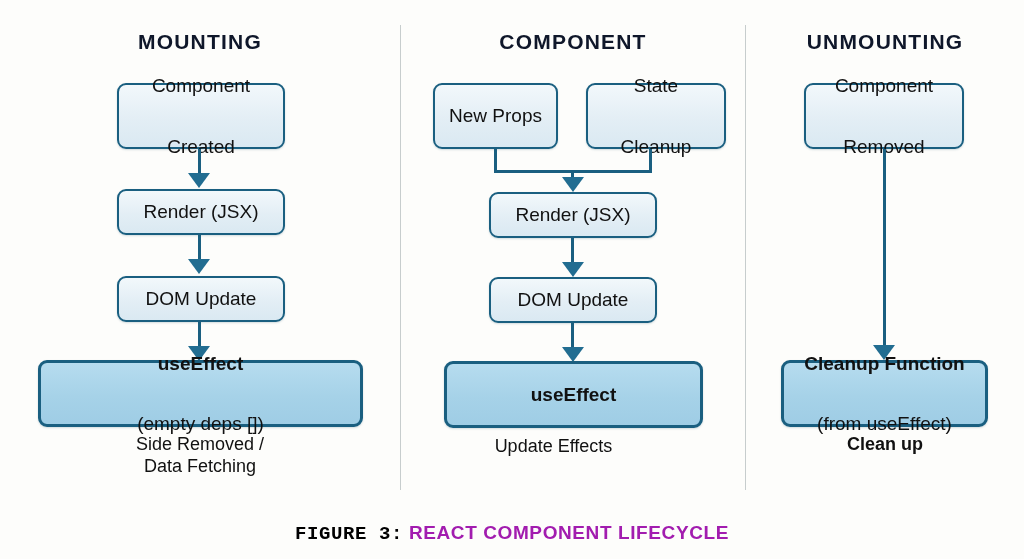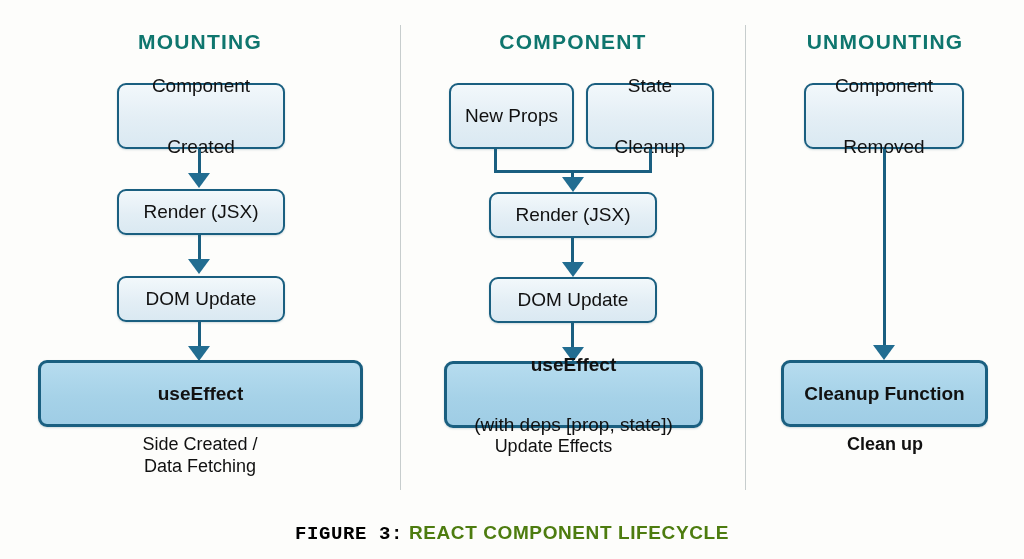--- a/index.html
+++ b/index.html
@@ -28,21 +28,21 @@
   #divider-1 { left: 400px; }
   #divider-2 { left: 745px; }
 
   
   .col-heading {
     position: absolute;
     text-align: center;
     font-size: 21px;
     font-weight: bold;
     letter-spacing: 1.2px;
-    color: #0f766e;
+    color: #0f172a;
     white-space: nowrap;
   }
 
   
   .node {
     position: absolute;
     box-sizing: border-box;
     border: 2.5px solid #1a5f80;
     border-radius: 9px;
     background: linear-gradient(180deg, #f2f8fb 0%, #e3eef5 55%, #dae9f2 100%);
@@ -99,21 +99,21 @@
     position: absolute;
     left: 0;
     right: 0;
     top: 522px;
     text-align: center;
     font-size: 19px;
     font-weight: bold;
     letter-spacing: 0.6px;
   }
   #figure-caption .fignum { color: #000000; font-family: Liberation Mono, monospace; }
-  #figure-caption .figtitle { color: #4d7c0f; }
+  #figure-caption .figtitle { color: #a21caf; }
 </style>
 </head>
 <body>
 
 <div id="canvas">
 
   <div class="divider" id="divider-1"></div>
   <div class="divider" id="divider-2"></div>
 
   <div class="col-heading" style="left:70px; top:30px; width:260px;">MOUNTING</div>
@@ -135,34 +135,35 @@
 
   <div class="node" style="left:117px; top:276px; width:168px; height:46px;">
     <span class="l1">DOM Update</span>
   </div>
 
   <div class="stem" style="left:198px; top:322px; height:26px;"></div>
   <div class="arrowhead" style="left:188px; top:346px;"></div>
 
   <div class="node accent" style="left:38px; top:360px; width:325px; height:67px;">
     <span class="l1">useEffect</span>
+    <span class="l2">(empty deps [])</span>
   </div>
 
   <div class="subcaption" style="left:60px; top:434px; width:280px;">
-    <span>Side Created /</span>
+    <span>Side Removed /</span>
     <span>Data Fetching</span>
   </div>
 
   <div class="col-heading" style="left:443px; top:30px; width:260px;">COMPONENT</div>
 
-  <div class="node" style="left:433px; top:83px; width:125px; height:66px;margin-left:16px;">
+  <div class="node" style="left:433px; top:83px; width:125px; height:66px;">
     <span class="l1">New Props</span>
   </div>
 
-  <div class="node" style="left:586px; top:83px; width:128px; height:66px;">
+  <div class="node" style="left:586px; top:83px; width:140px; height:66px;">
     <span class="l1">State</span>
     <span class="l2">Cleanup</span>
   </div>
 
   <div class="stem" style="left:494px; top:149px; height:24px;"></div>
   <div class="stem" style="left:649px; top:149px; height:24px;"></div>
   <div class="hbar" style="left:494px; top:170px; width:158px;"></div>
   <div class="stem" style="left:571px; top:170px; height:9px;"></div>
   <div class="arrowhead" style="left:562px; top:177px;"></div>
 
@@ -175,40 +176,40 @@
 
   <div class="node" style="left:489px; top:277px; width:168px; height:46px;">
     <span class="l1">DOM Update</span>
   </div>
 
   <div class="stem" style="left:571px; top:323px; height:26px;"></div>
   <div class="arrowhead" style="left:562px; top:347px;"></div>
 
   <div class="node accent" style="left:444px; top:361px; width:259px; height:67px;">
     <span class="l1">useEffect</span>
-    <span class="l2">(with deps [prop, state])</span>
   </div>
 
   <div class="subcaption" style="left:424px; top:436px; width:259px;">
     <span>Update Effects</span>
 
   </div>
 
   <div class="col-heading" style="left:755px; top:30px; width:260px;">UNMOUNTING</div>
 
   <div class="node" style="left:804px; top:83px; width:160px; height:66px;">
     <span class="l1">Component</span>
     <span class="l2">Removed</span>
   </div>
 
   <div class="stem" style="left:883px; top:149px; height:198px;"></div>
   <div class="arrowhead" style="left:873px; top:345px;"></div>
 
   <div class="node accent" style="left:781px; top:360px; width:207px; height:67px;">
     <span class="l1">Cleanup Function</span>
+    <span class="l2">(from useEffect)</span>
   </div>
 
   <div class="subcaption" style="left:765px; top:434px; width:240px;font-weight:bold;">
     <span>Clean up</span>
   </div>
 
   <div id="figure-caption">
     <span class="fignum">FIGURE 3:</span>
     <span class="figtitle">REACT COMPONENT LIFECYCLE</span>
   </div>

